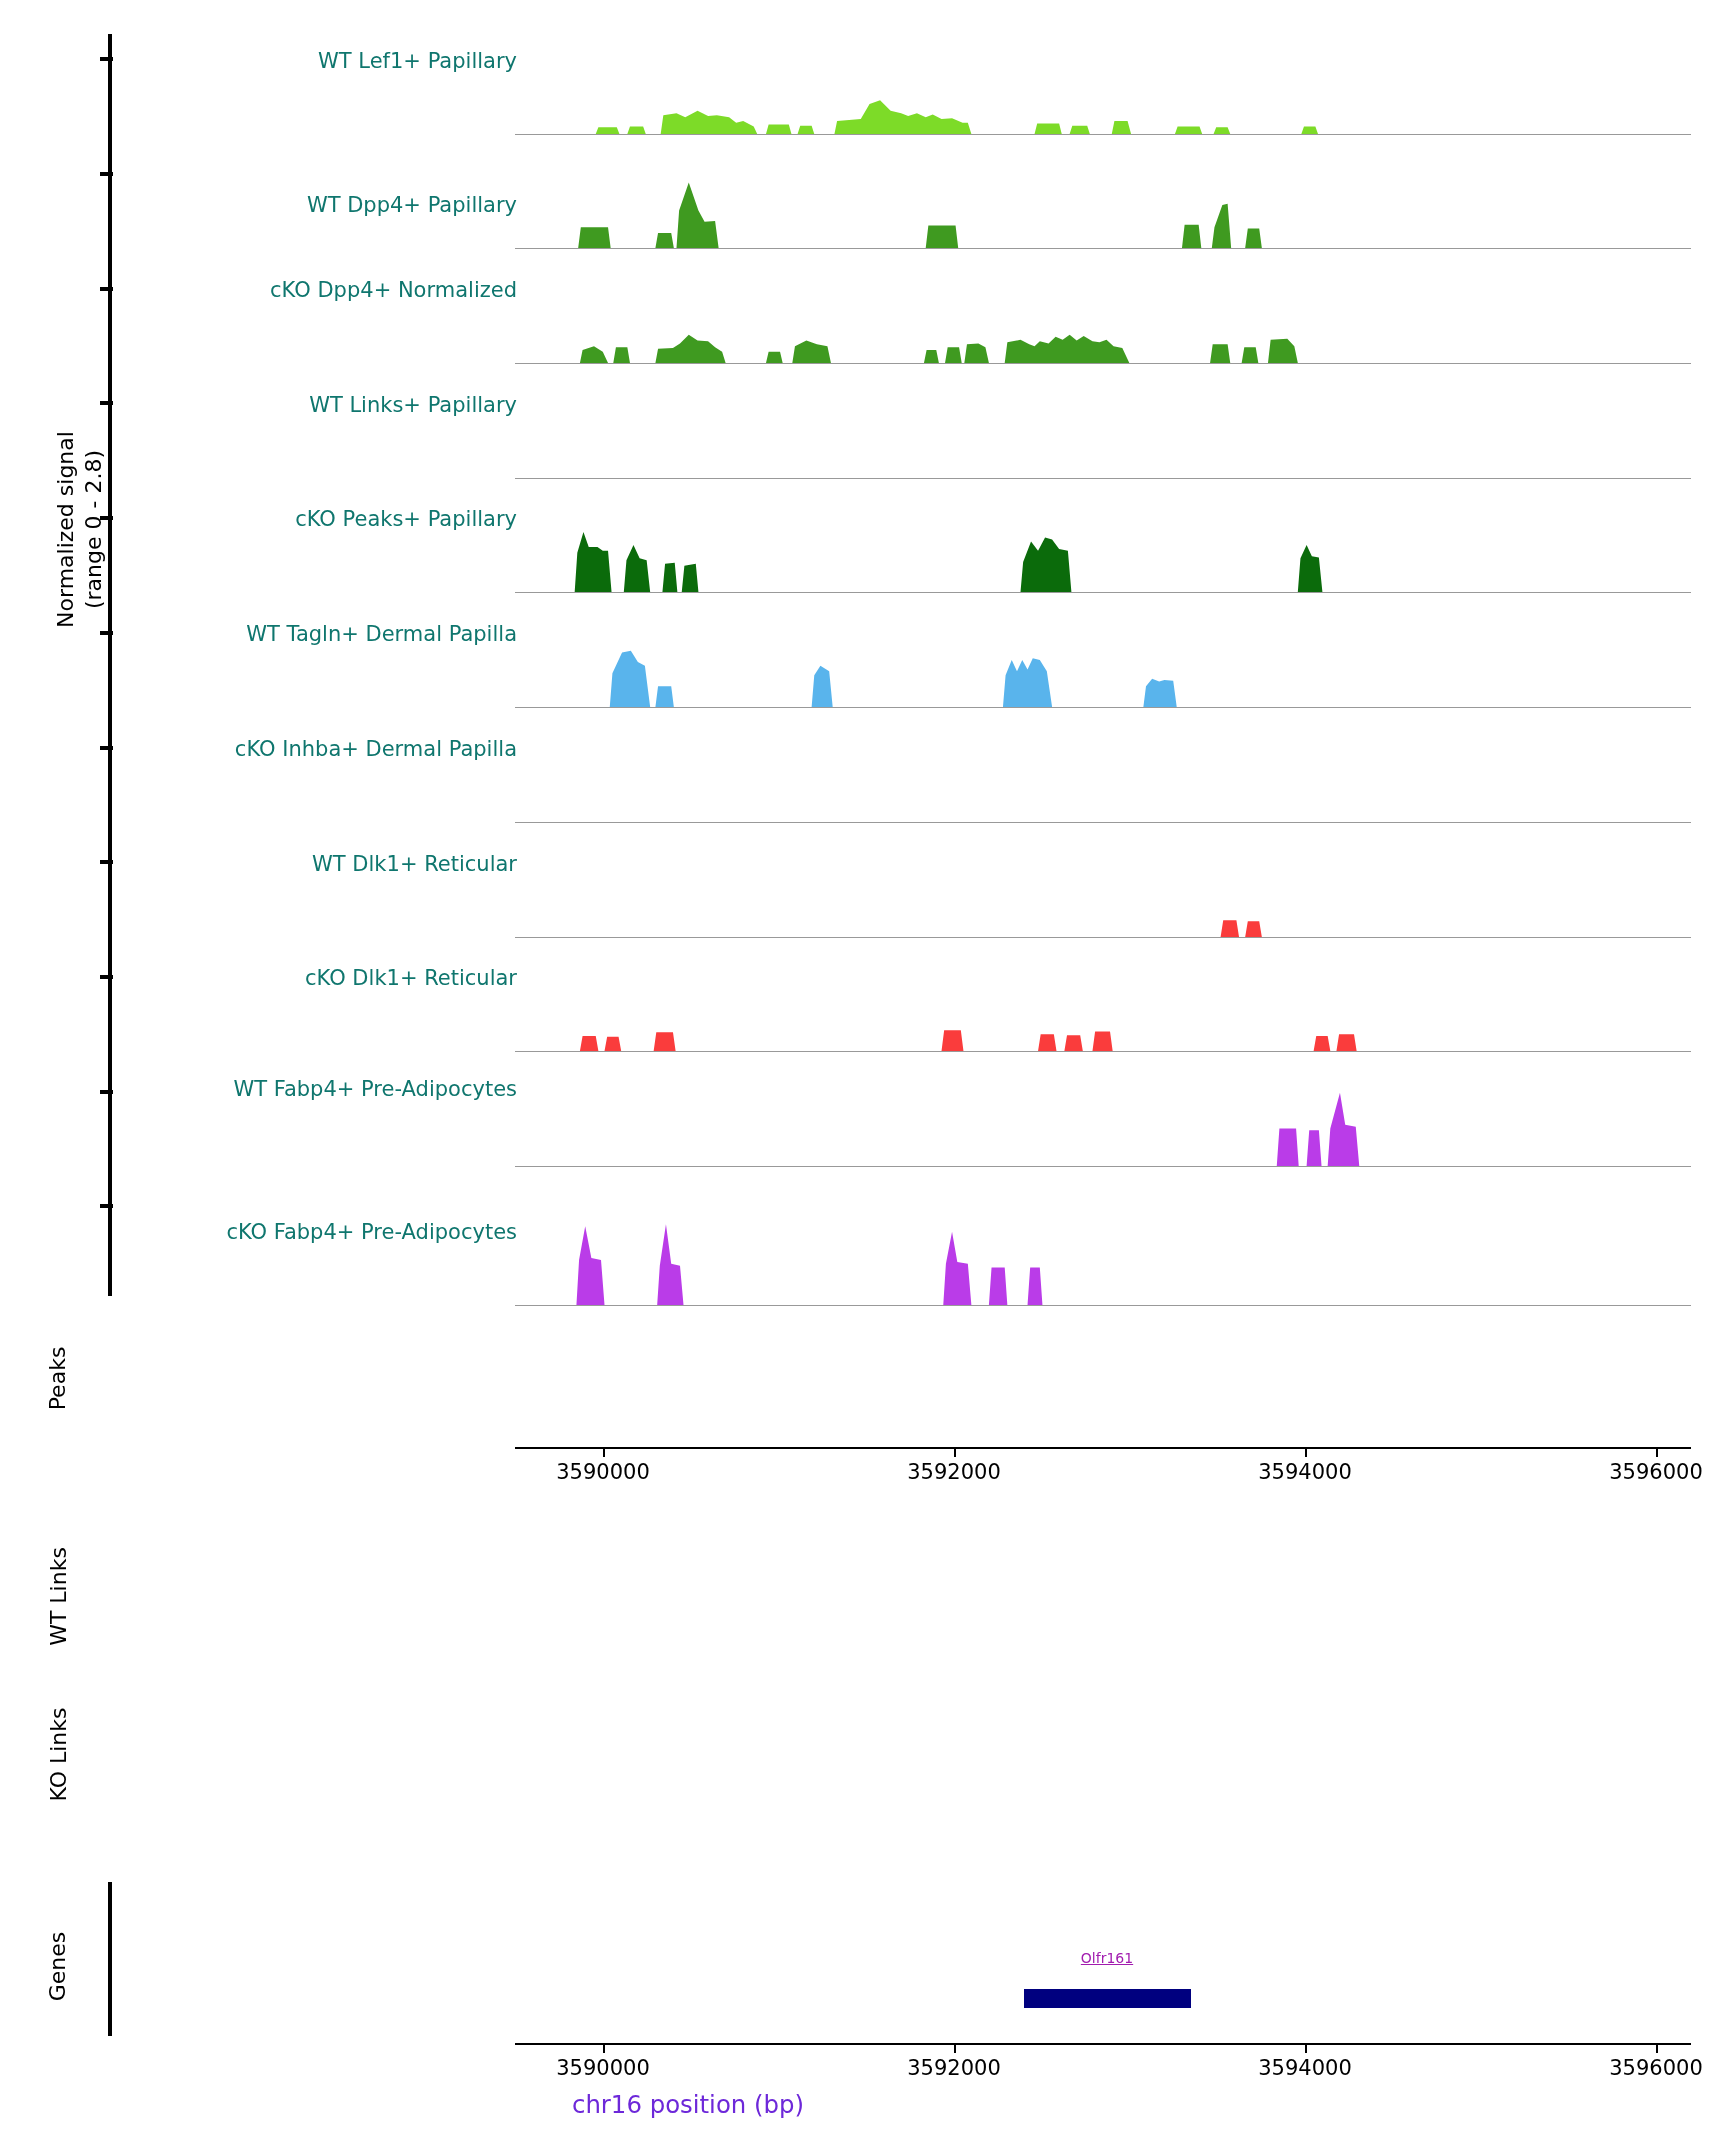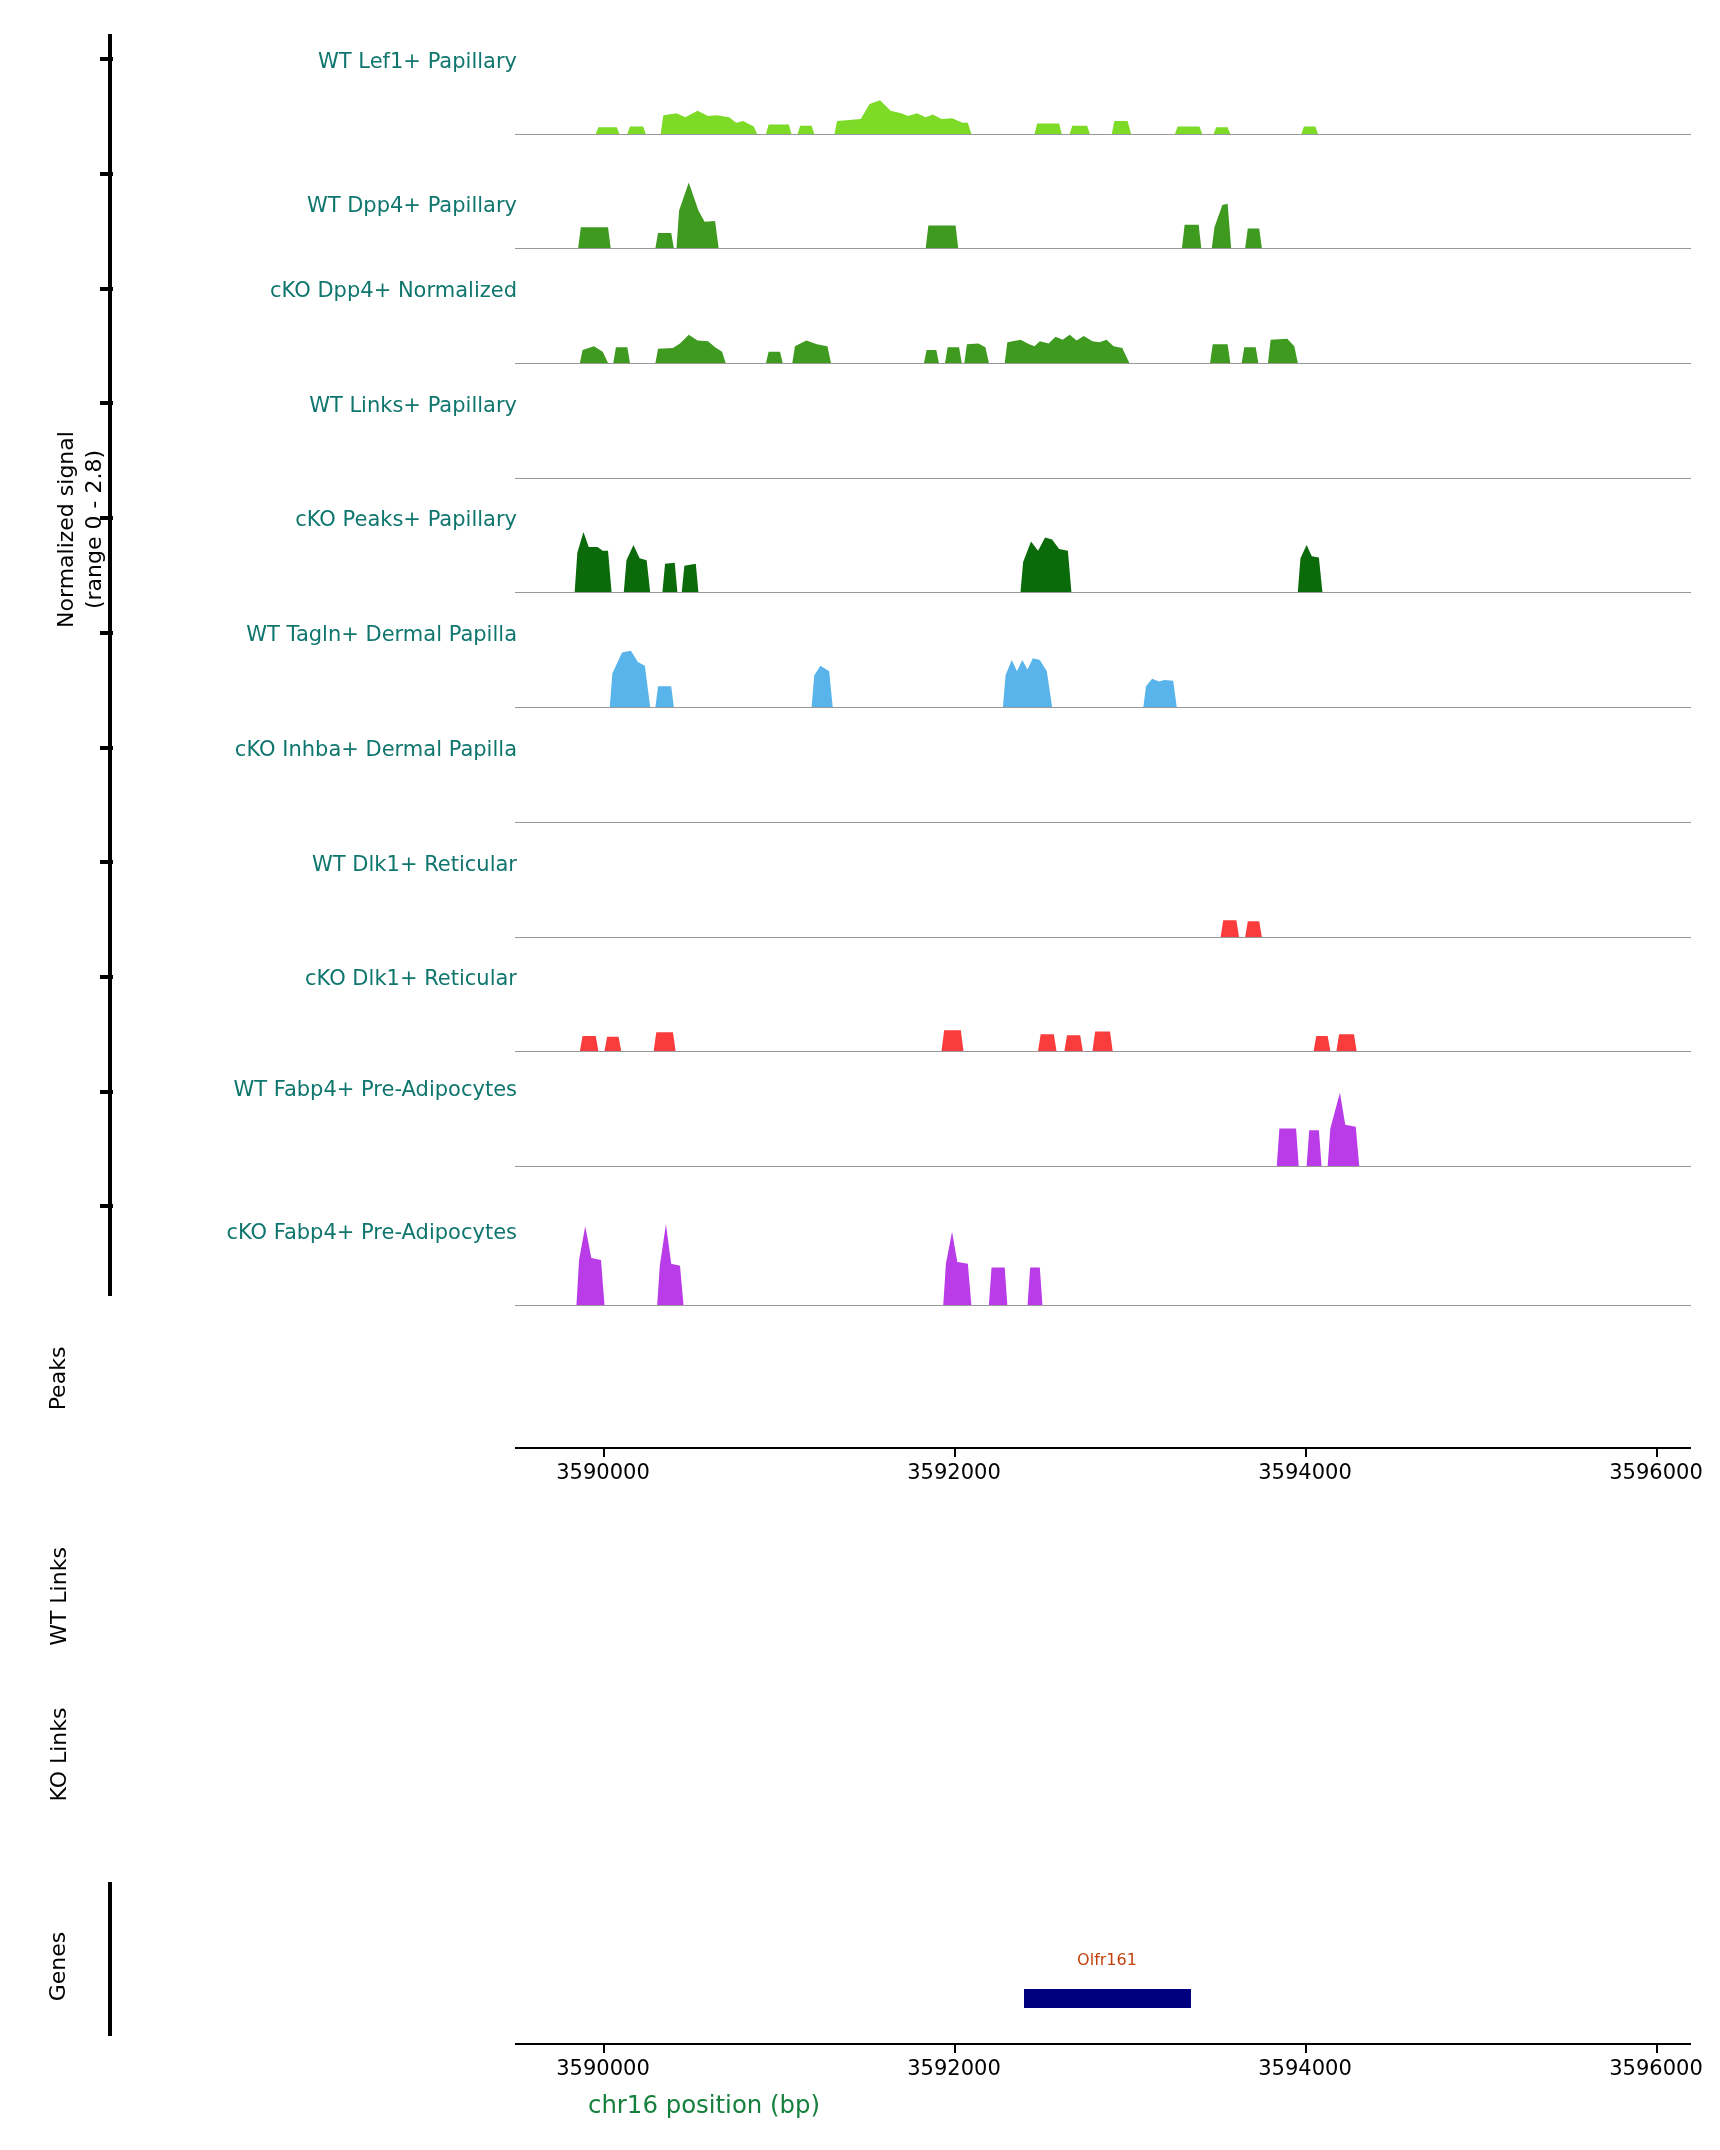--- a/index.html
+++ b/index.html
@@ -125,41 +125,41 @@
     color: #000000;
     transform: translateX(-50%);
     white-space: nowrap;
   }
   .xtitle {
     position: absolute;
     left: 0;
     width: 1376px;
     text-align: center;
     font-size: 24.4px;
-    color: #15803d;
-    margin-left: 16px;
+    color: #6d28d9;
   }
 
   
   .genes-bracket {
     position: absolute;
     left: 108px;
     width: 4.3px;
     background: #000000;
   }
   .gene-body {
     position: absolute;
     background: #00007f;
   }
   .gene-name {
     position: absolute;
-    font-size: 16px;
-    color: #c2410c;
+    font-size: 14px;
+    color: #a21caf;
     transform: translateX(-50%);
     white-space: nowrap;
+    text-decoration: underline;
   }
 </style>
 </head>
 <body>
 
 <div id="root">
 
   <div class="axis-bracket"></div>
   <div class="ylabel">
     <span>Normalized signal</span><br>

